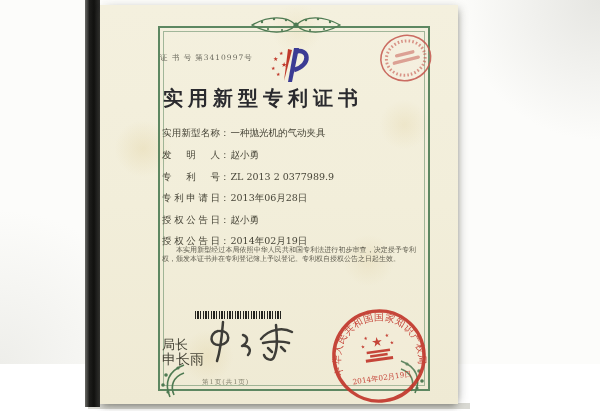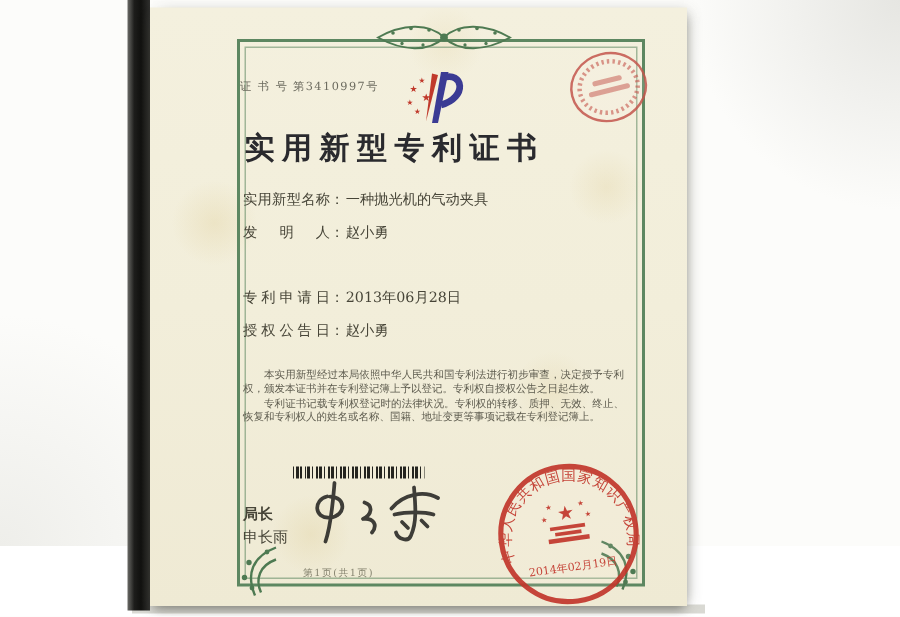--- a/index.html
+++ b/index.html
@@ -54,22 +54,22 @@
 
   .paras{left:62px;top:241px;width:254px;}
   .paras p{margin:0;font-size:7px;line-height:9.4px;text-indent:2em;color:#5d5b4e;
     text-align:justify;}
 
   .barcode{left:95px;top:306px;width:88px;height:8px;
     background:repeating-linear-gradient(90deg,
       #24241f 0 1px,transparent 1px 2px,#24241f 2px 4px,transparent 4px 5px,
       #24241f 5px 6px,transparent 6px 8px);}
 
-  .signer-title{left:62px;top:331px;font-size:10px;color:#474538;font-weight:bold;}
-  .signer-name{left:62px;top:346px;font-size:10px;color:#474538;}
+  .signer-title{left:62px;top:331px;font-size:13px;color:#474538;}
+  .signer-name{left:62px;top:346px;font-size:14px;color:#474538;}
 
   .signature{left:105px;top:314px;}
 
   .seal{left:230px;top:302px;width:98px;height:98px;transform:rotate(-8deg);opacity:.92;}
 
   .footer{left:58px;top:373px;width:272px;text-align:left;font-size:6.5px;
     color:#85836f;letter-spacing:1px;margin-left:44px;}
 </style>
 </head>
 <body>
@@ -157,30 +157,35 @@
     </svg>
 
     <div class="title">实用新型专利证书</div>
 
     <div class="field" style="top:122px">
       <span class="flabel">实用新型名称</span><span>：</span><span class="fvalue">一种抛光机的气动夹具</span>
     </div>
     <div class="field" style="top:144px">
       <span class="flabel">发明人</span><span>：</span><span class="fvalue">赵小勇</span>
     </div>
+    <div class="field" style="top:166px">
+      <span class="flabel">专利号</span><span>：</span><span class="fvalue">ZL 2013 2 0377989.9</span>
+    </div>
     <div class="field" style="top:187px">
       <span class="flabel">专利申请日</span><span>：</span><span class="fvalue">2013年06月28日</span>
     </div>
     <div class="field" style="top:209px">
       <span class="flabel">授权公告日</span><span>：</span><span class="fvalue">赵小勇</span>
     </div>
+    <div class="field" style="top:230px">
+      <span class="flabel">授权公告日</span><span>：</span><span class="fvalue">2014年02月19日</span>
+    </div>
 
     <div class="paras">
       <p>本实用新型经过本局依照中华人民共和国专利法进行初步审查，决定授予专利权，颁发本证书并在专利登记簿上予以登记。专利权自授权公告之日起生效。</p>
-      <p>专利证书记载专利权登记时的法律状况。专利权的转移、质押、无效、终止、恢复和专利权人的姓名或名称、国籍、地址变更等事项记载在专利登记簿上。</p>
     </div>
 
     <div class="barcode"></div>
 
     <div class="signer-title">局长</div>
     <div class="signer-name">申长雨</div>
 
     <svg class="signature" width="100" height="46" viewBox="0 0 100 46">
       <g fill="none" stroke="#1f1f1d" stroke-width="2.5" stroke-linecap="round" stroke-linejoin="round" opacity="0.85">
         <path d="M13,12 C4,14 4,27 15,26 C26,25 26,12 15,12"></path>

